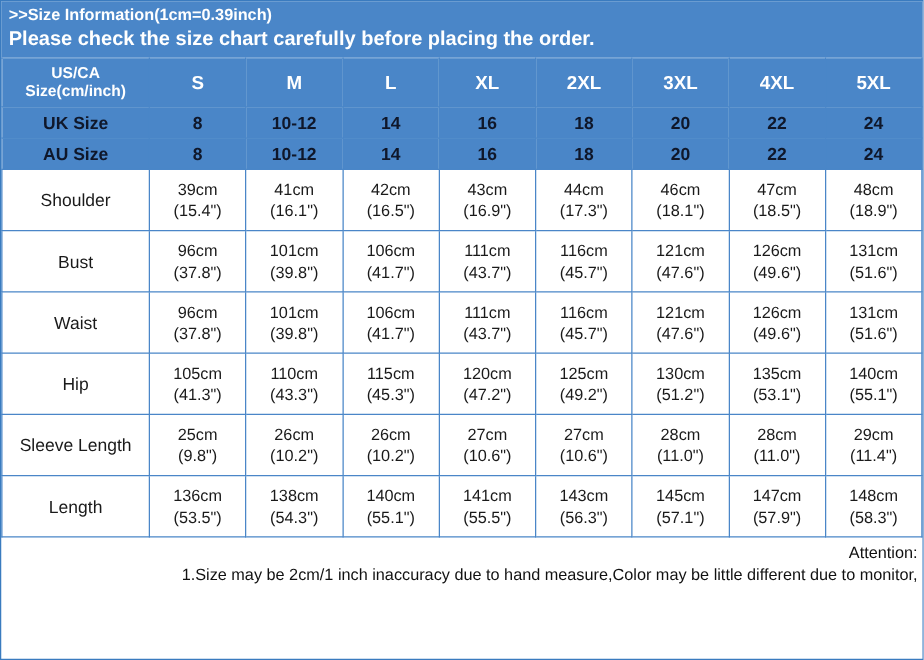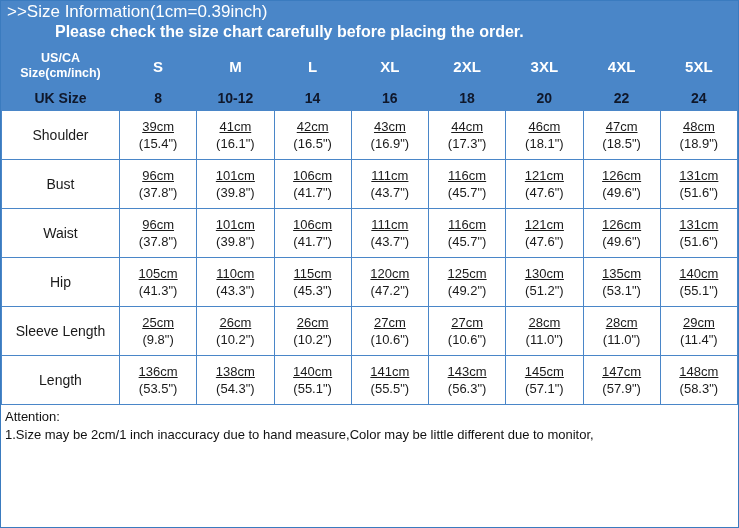--- a/index.html
+++ b/index.html
@@ -21,30 +21,29 @@
     background: #ffffff;
     display: flex;
     flex-direction: column;
   }
   .header-band {
     background: #4a86c8;
     color: #ffffff;
     padding: 2px 6px 0 6px;
   }
   .header-line1 {
-    font-size: 17px;
-    font-weight: normal;
+    font-size: 13px;
+    font-weight: bold;
     line-height: 18px;
   }
   .header-line2 {
     font-size: 16px;
     font-weight: bold;
     line-height: 22px;
     padding-bottom: 3px;
-    margin-left: 48px;
   }
   table.size-table {
     border-collapse: collapse;
     width: 100%;
     table-layout: fixed;
   }
   table.size-table td {
     border: 1px solid #4a86c8;
     text-align: center;
     vertical-align: middle;
@@ -78,30 +77,30 @@
   }
   tr.data-row td {
     height: 46px;
     line-height: 17px;
     font-size: 13px;
     margin-left: 24px;
   }
   tr.data-row td.col-label {
     font-size: 14px;
   }
-  .cm { display: block; text-decoration: underline; }
+  .cm { display: block; }
   .inch { display: block; }
   .footer {
     flex: 1;
     padding: 3px 4px 2px 4px;
     font-size: 13px;
     color: #111111;
     line-height: 17.5px;
   }
-  .footer div { white-space: nowrap; }
+  .footer div { white-space: nowrap; text-align: right; }
 </style>
 </head>
 <body>
 
 <div class="chart">
 
   <div class="header-band">
     <div class="header-line1">&gt;&gt;Size Information(1cm=0.39inch)</div>
     <div class="header-line2">Please check the size chart carefully before placing the order.</div>
   </div>
@@ -139,20 +138,31 @@
         <td>8</td>
         <td>10-12</td>
         <td>14</td>
         <td>16</td>
         <td>18</td>
         <td>20</td>
         <td>22</td>
         <td>24</td>
       </tr>
 
+      <tr class="hdr-row">
+        <td class="col-label">AU Size</td>
+        <td>8</td>
+        <td>10-12</td>
+        <td>14</td>
+        <td>16</td>
+        <td>18</td>
+        <td>20</td>
+        <td>22</td>
+        <td>24</td>
+      </tr>
 
       <tr class="data-row">
         <td class="col-label">Shoulder</td>
         <td>
           <span class="cm">39cm</span>
           <span class="inch">(15.4")</span>
         </td>
         <td>
           <span class="cm">41cm</span>
           <span class="inch">(16.1")</span>

